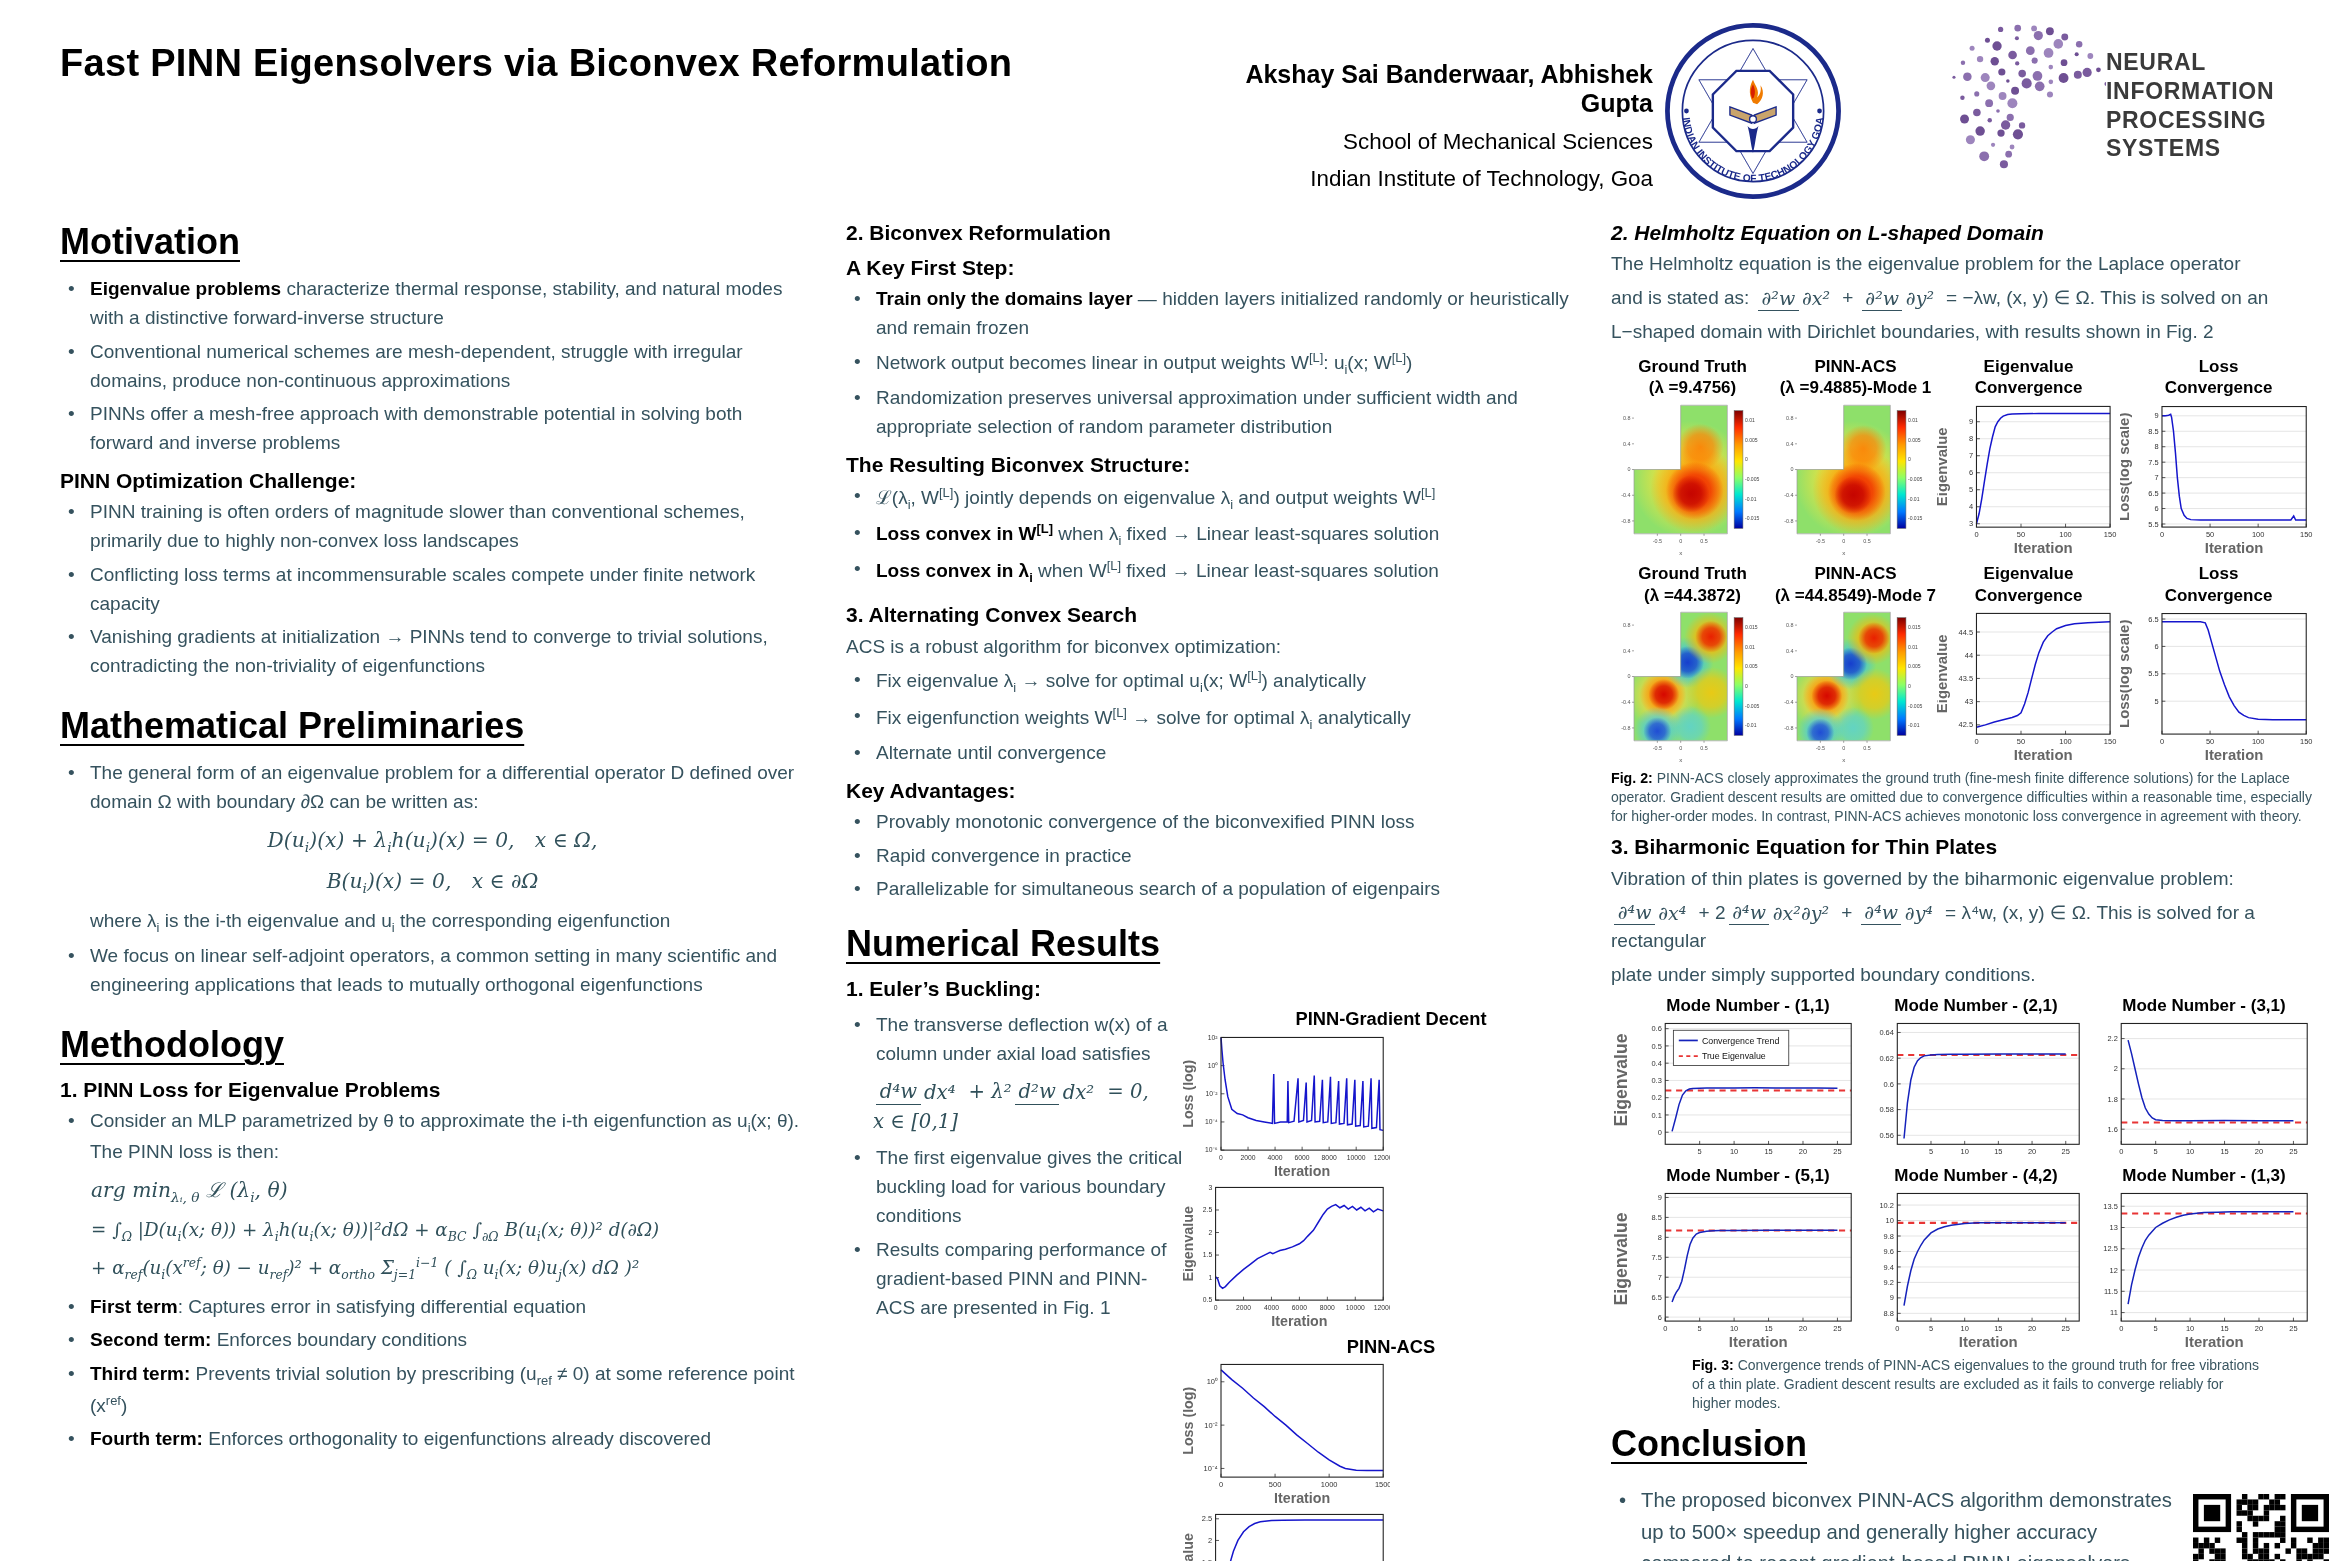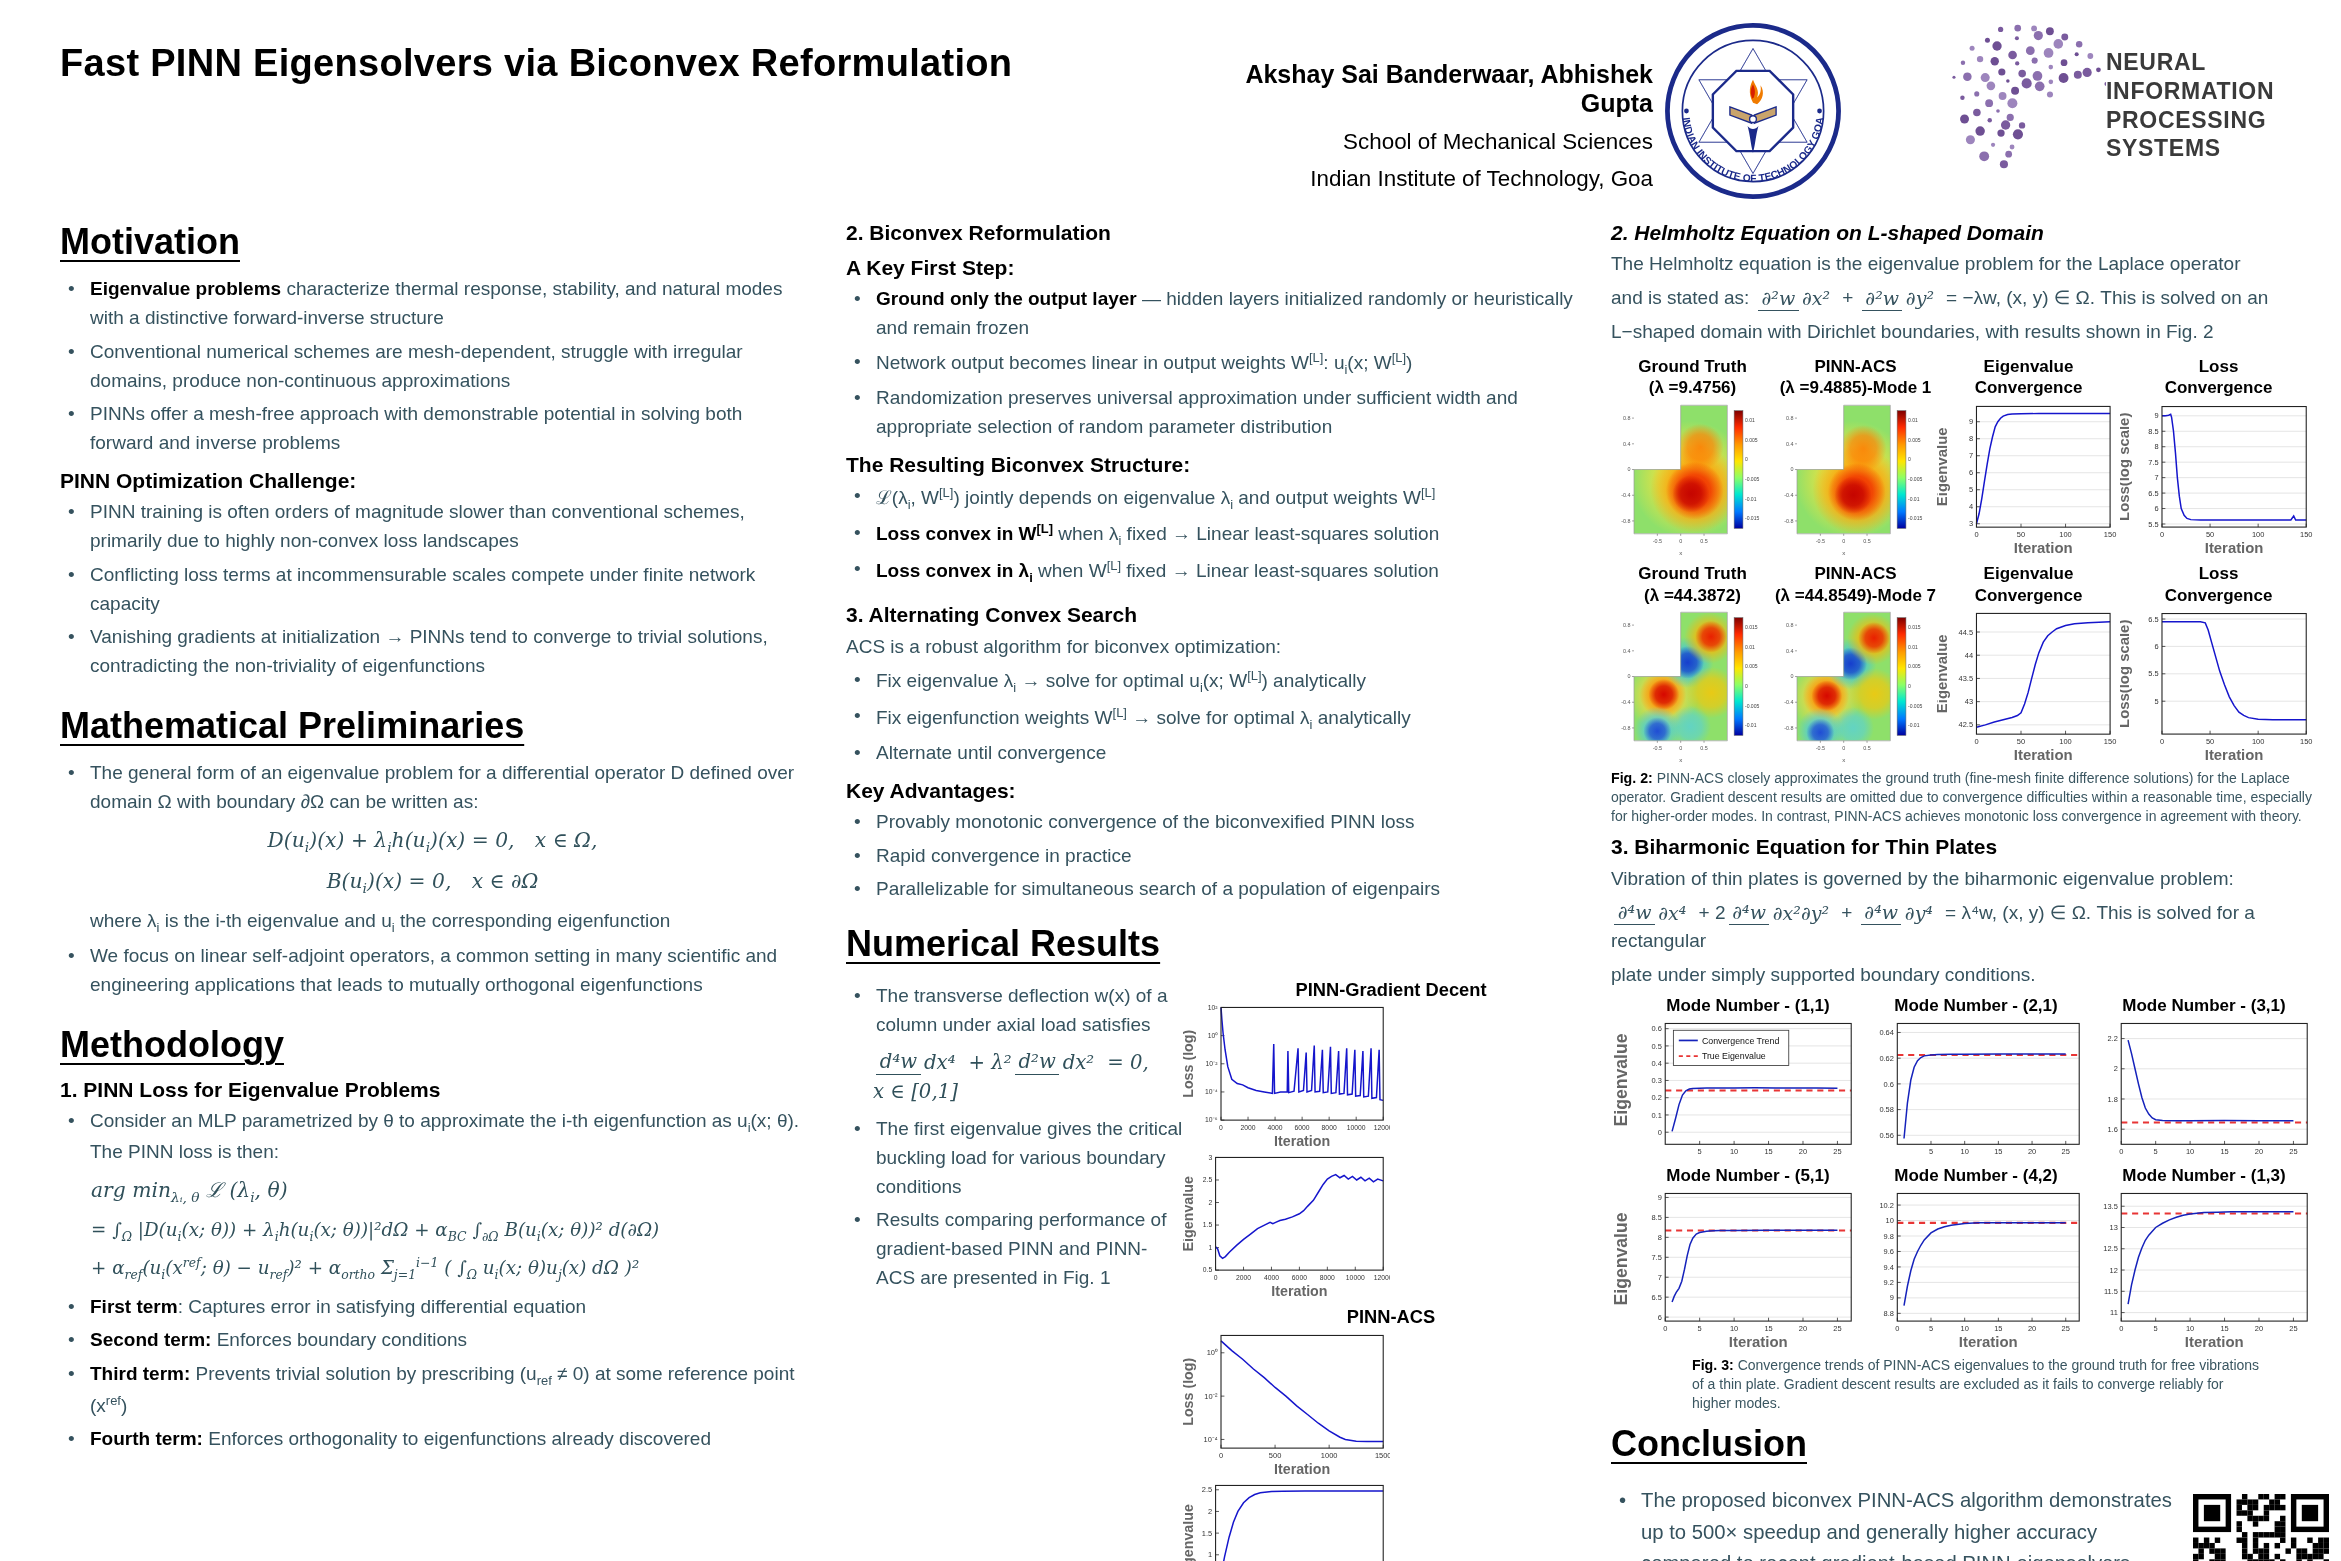--- a/index.html
+++ b/index.html
@@ -194,21 +194,21 @@
       <li><span class="k">Second term:</span><span> Enforces boundary conditions</span></li>
       <li><span class="k">Third term:</span><span> Prevents trivial solution by prescribing (u<sub>ref</sub> ≠ 0) at some reference point (x<sup>ref</sup>)</span></li>
       <li><span class="k">Fourth term:</span><span> Enforces orthogonality to eigenfunctions already discovered</span></li>
     </ul>
   </div>
 
   <div id="col-mid" class="col">
     <div class="sub" style="margin-top:0;">2. Biconvex Reformulation</div>
     <div class="sub">A Key First Step:</div>
     <ul class="b">
-      <li><span class="k">Ground only the output layer</span><span> — hidden layers initialized randomly or heuristically and remain frozen</span></li>
+      <li><span class="k">Train only the domains layer</span><span> — hidden layers initialized randomly or heuristically and remain frozen</span></li>
       <li><span>Network output becomes linear in output weights W<sup>[L]</sup>: u<sub>i</sub>(x; W<sup>[L]</sup>)</span></li>
       <li><span>Randomization preserves universal approximation under sufficient width and appropriate selection of random parameter distribution</span></li>
     </ul>
     <div class="sub">The Resulting Biconvex Structure:</div>
     <ul class="b">
       <li><span>ℒ(λ<sub>i</sub>, W<sup>[L]</sup>) jointly depends on eigenvalue λ<sub>i</sub> and output weights W<sup>[L]</sup></span></li>
       <li><span class="k">Loss convex in W<sup>[L]</sup></span><span> when λ<sub>i</sub> fixed → Linear least-squares solution</span></li>
       <li><span class="k">Loss convex in λ<sub>i</sub></span><span> when W<sup>[L]</sup> fixed → Linear least-squares solution</span></li>
     </ul>
 
@@ -220,20 +220,21 @@
       <li><span>Alternate until convergence</span></li>
     </ul>
     <div class="sub">Key Advantages:</div>
     <ul class="b">
       <li><span>Provably monotonic convergence of the biconvexified PINN loss</span></li>
       <li><span>Rapid convergence in practice</span></li>
       <li><span>Parallelizable for simultaneous search of a population of eigenpairs</span></li>
     </ul>
 
     <h2 class="sec" style="margin-top:19px;">Numerical Results</h2>
+    <div class="sub">1. Euler’s Buckling:</div>
 
     <div style="display:flex;">
       <div style="width:337px;">
         <ul class="b">
           <li><span>The transverse deflection w(x) of a column under axial load satisfies</span></li>
         </ul>
         <div class="eq" style="margin-left:27px;font-size:19.7px;"><span class="frac mathline">
               <span class="fn">d⁴w</span>
               <span class="fd">dx⁴</span>
             </span> + λ²<span class="frac mathline">

